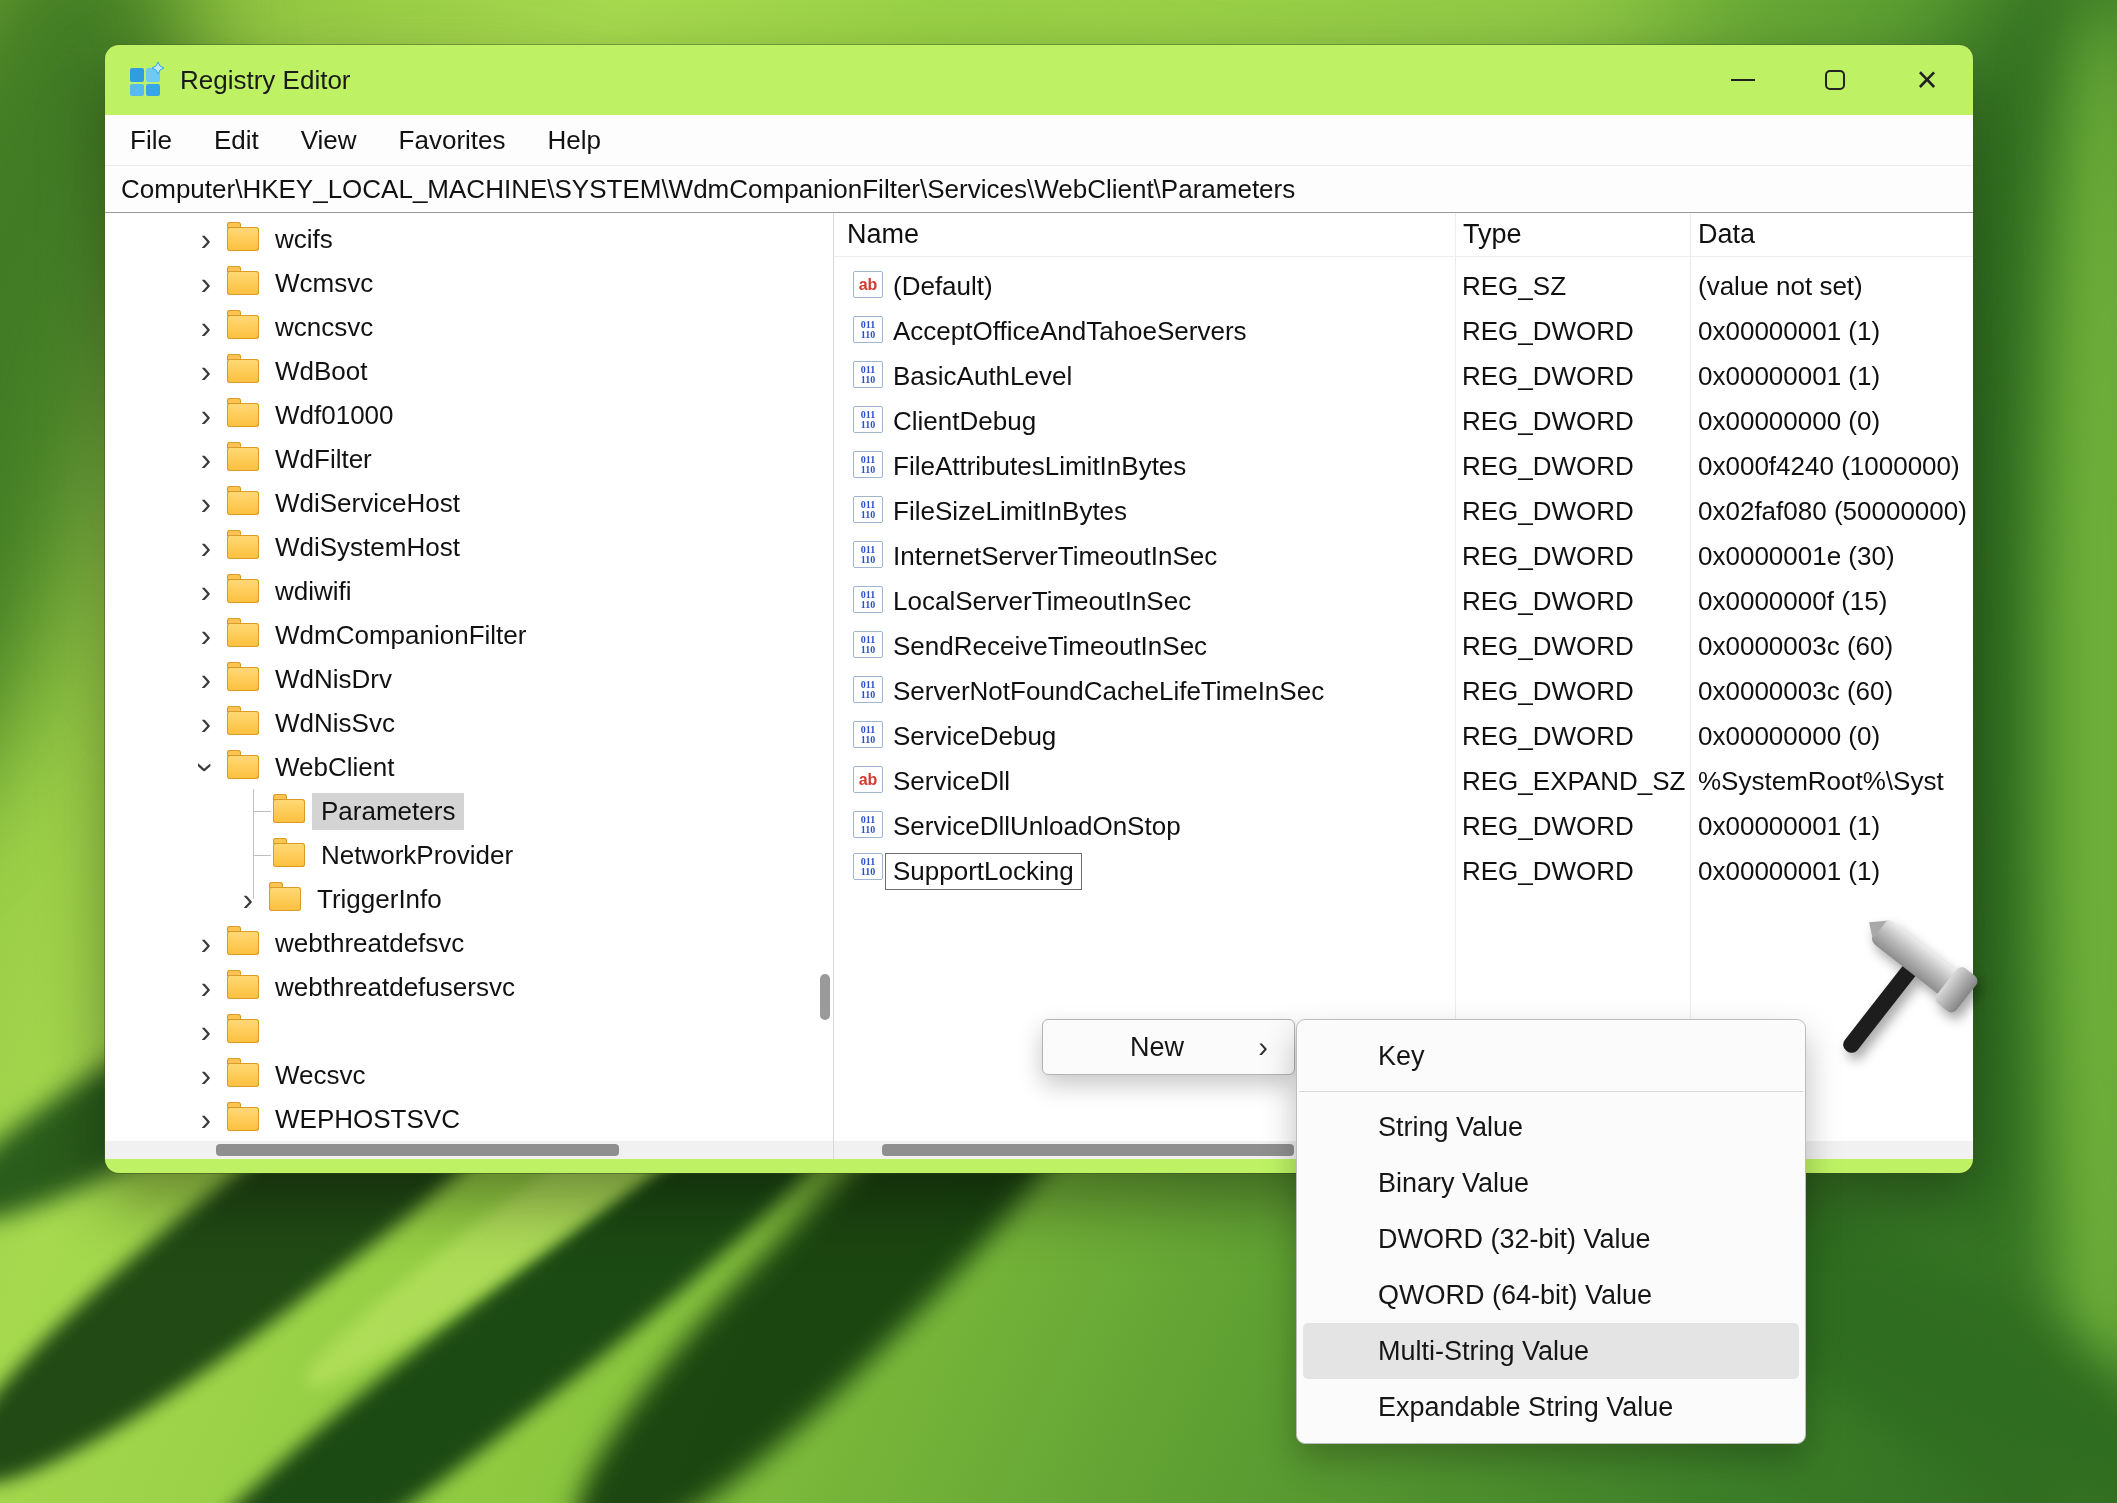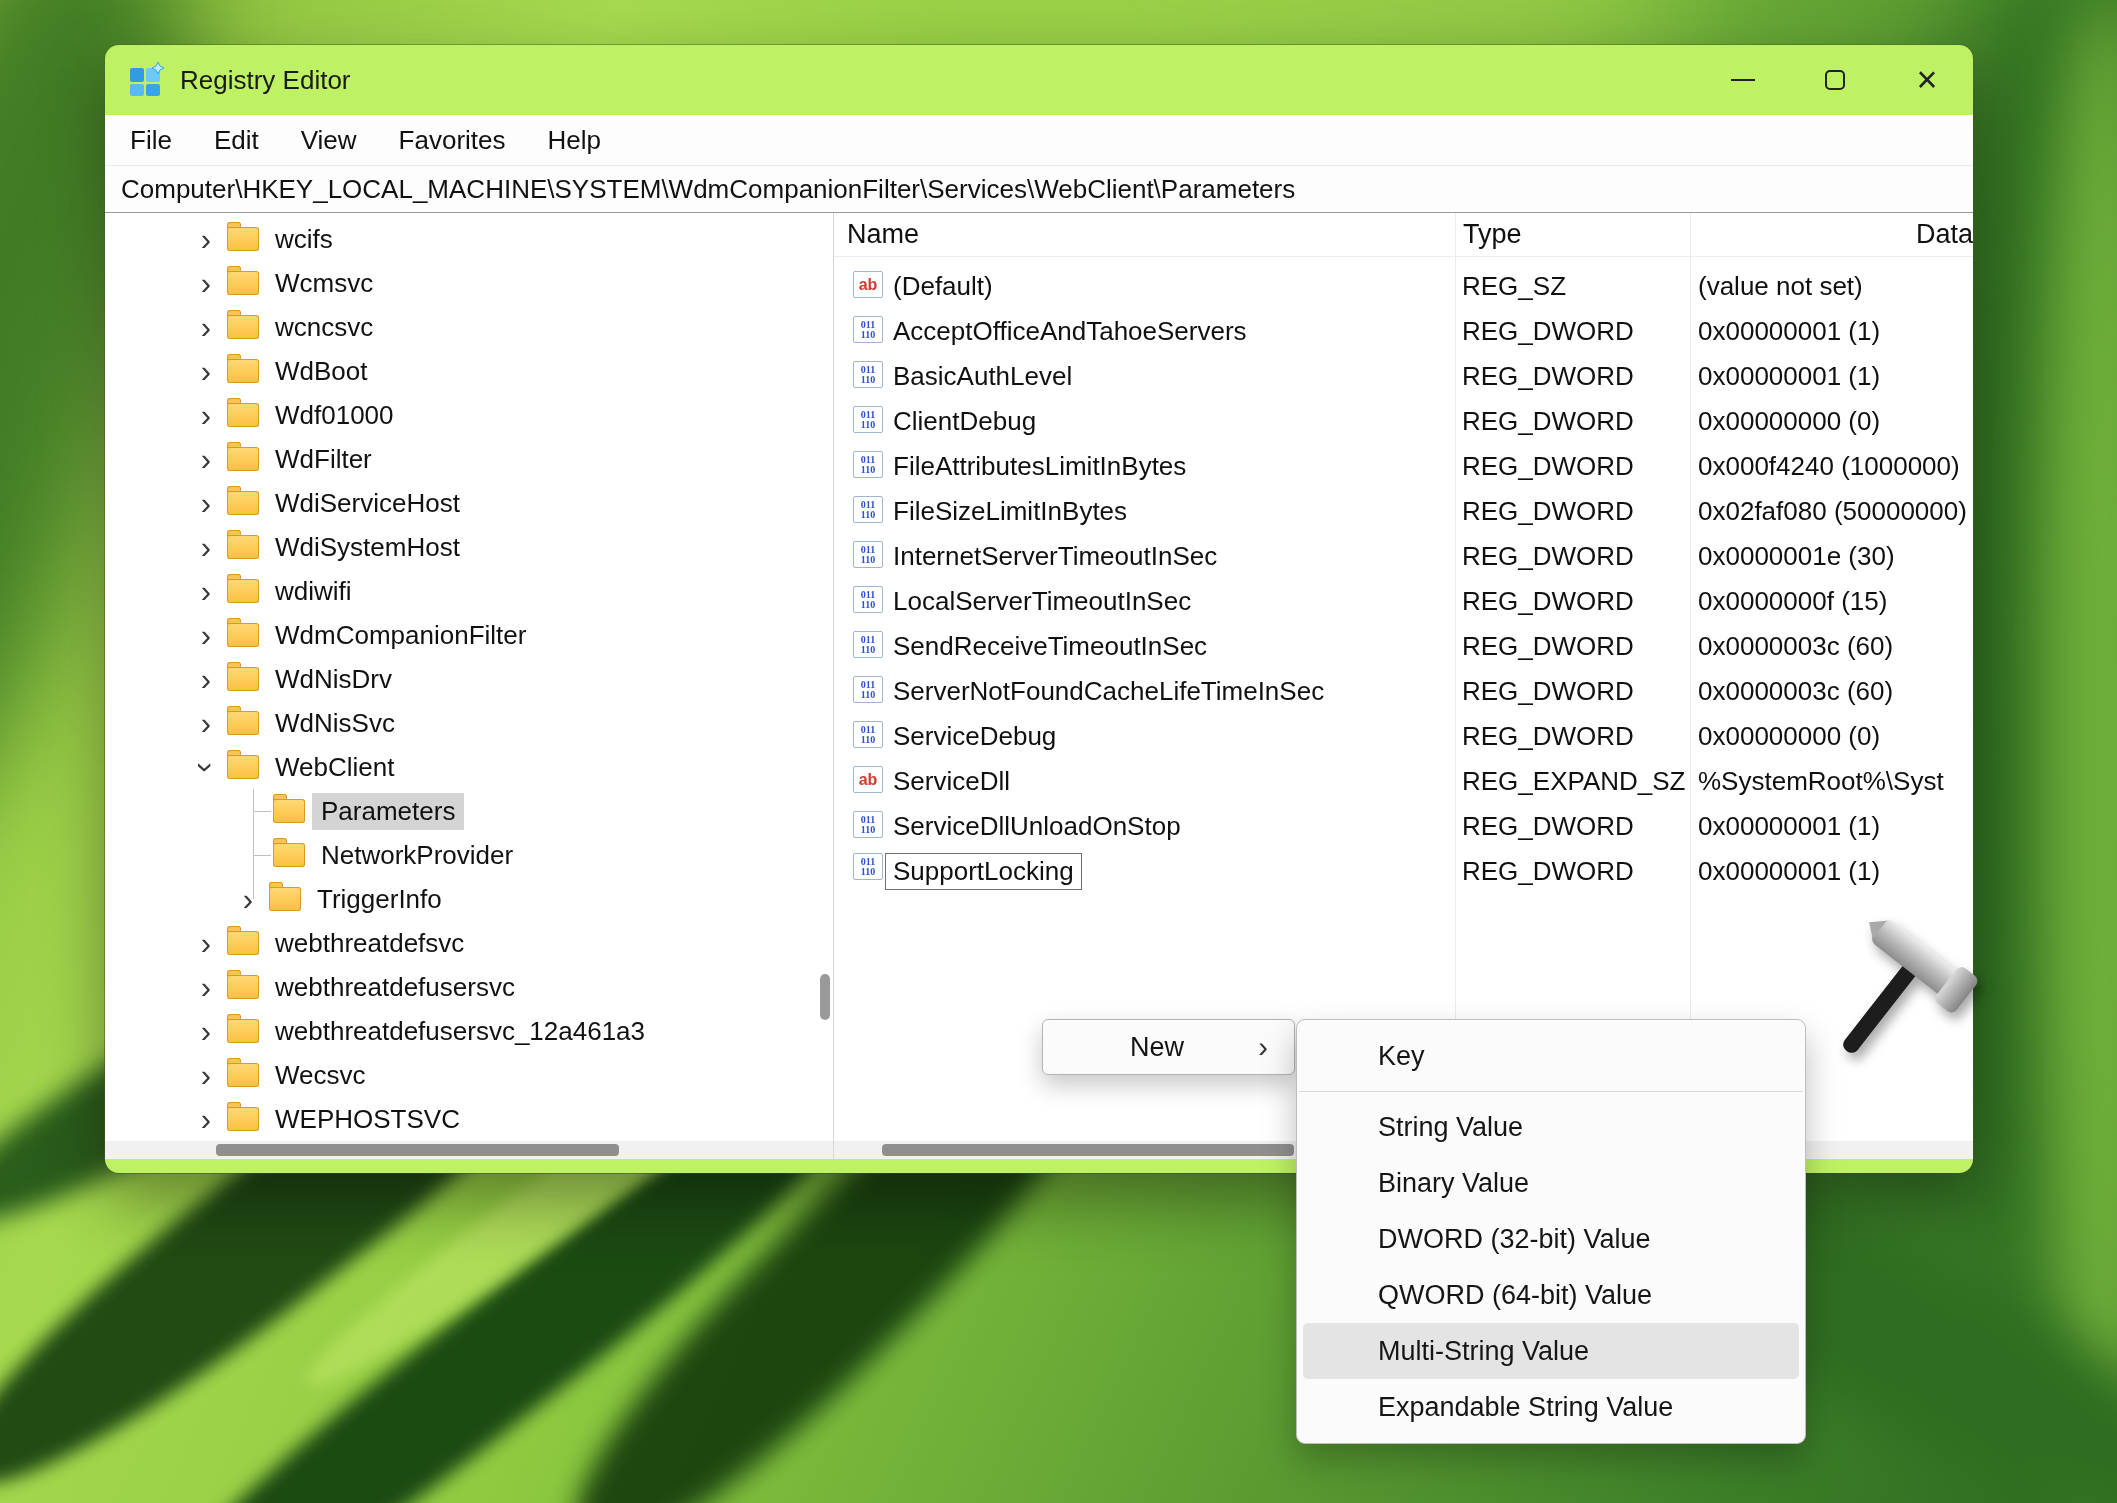--- a/index.html
+++ b/index.html
@@ -76,21 +76,21 @@
   .hscroll { position:absolute; left:0; right:0; bottom:0; height:18px; background:#f1f1f1; }
   .hthumb { position:absolute; top:3px; height:12px; border-radius:4px; background:#8f8f8f; }
   .hthumb.left-t { left:111px; width:403px; }
   .hthumb.right-t { left:48px; width:412px; }
 
   
   .lheader { height:44px; display:grid; grid-template-columns:608px 235px 1fr;
     padding-left:13px; align-items:center; font-size:27px; color:#101010;
     border-bottom:1px solid #ededed; }
   .lheader .h-type { padding-left:8px; }
-  .lheader .h-data { padding-left:8px;text-align:right; }
+  .lheader .h-data { padding-left:8px; }
   .col-line { position:absolute; top:0; bottom:18px; width:1px; background:#ececec; }
   .cl1 { left:621px; } .cl2 { left:856px; }
   .lrows { position:absolute; left:0; right:0; top:45px; bottom:18px; overflow:hidden; padding-top:6px; }
   .lrow { height:45px; display:grid; grid-template-columns:608px 235px 1fr;
     padding-left:13px; align-items:center; font-size:26px; color:#101010; }
   .ncell { display:flex; align-items:flex-start; padding-left:6px; overflow:hidden; white-space:nowrap; }
   .vicon { width:30px; height:27px; flex:none; margin-right:10px; border:1px solid #9eb6cf;
     background:#fff; display:flex; align-items:center; justify-content:center; border-radius:2px; }
   .icon-ab { color:#d03b2f; font-size:16px; font-weight:bold; }
   .icon-bin { color:#2b50c9; font-family:Liberation Serif, serif; font-size:10px;
@@ -264,21 +264,20 @@
                 <span class="tlabel">webthreatdefsvc</span>
               </div>
               <div class="tree-row top">
                 <span class="chev">›</span>
                 <span class="folder"></span>
                 <span class="tlabel">webthreatdefusersvc</span>
               </div>
               <div class="tree-row top">
                 <span class="chev">›</span>
                 <span class="folder"></span>
-                <span class="tlabel">webthreatdefusersvc_12a461a3</span>
               </div>
               <div class="tree-row top">
                 <span class="chev">›</span>
                 <span class="folder"></span>
                 <span class="tlabel">Wecsvc</span>
               </div>
               <div class="tree-row top">
                 <span class="chev">›</span>
                 <span class="folder"></span>
                 <span class="tlabel">WEPHOSTSVC</span>

